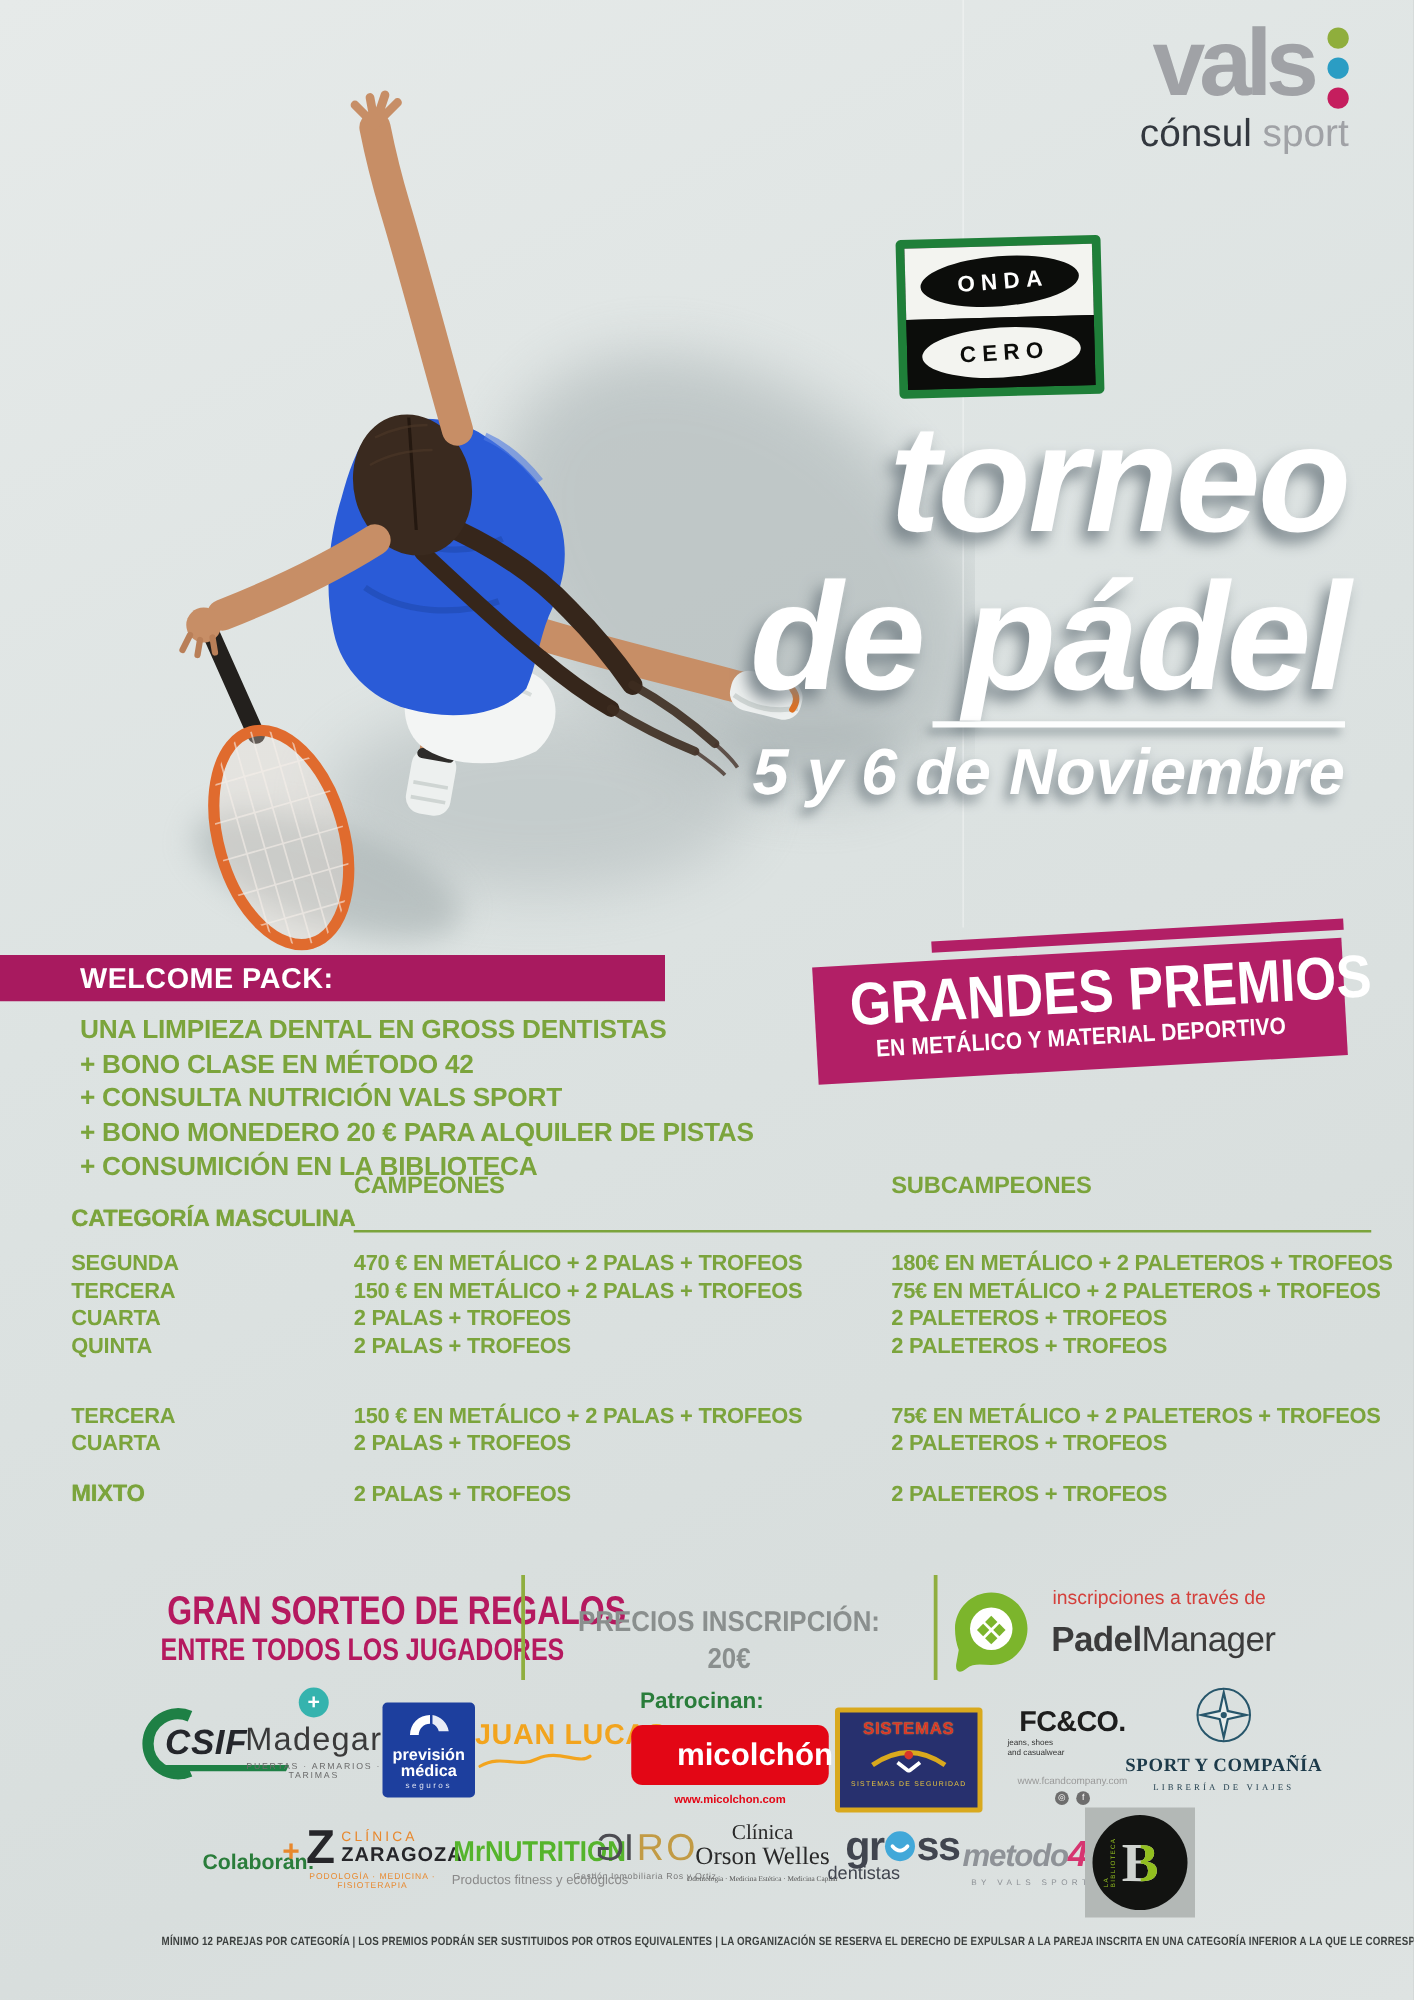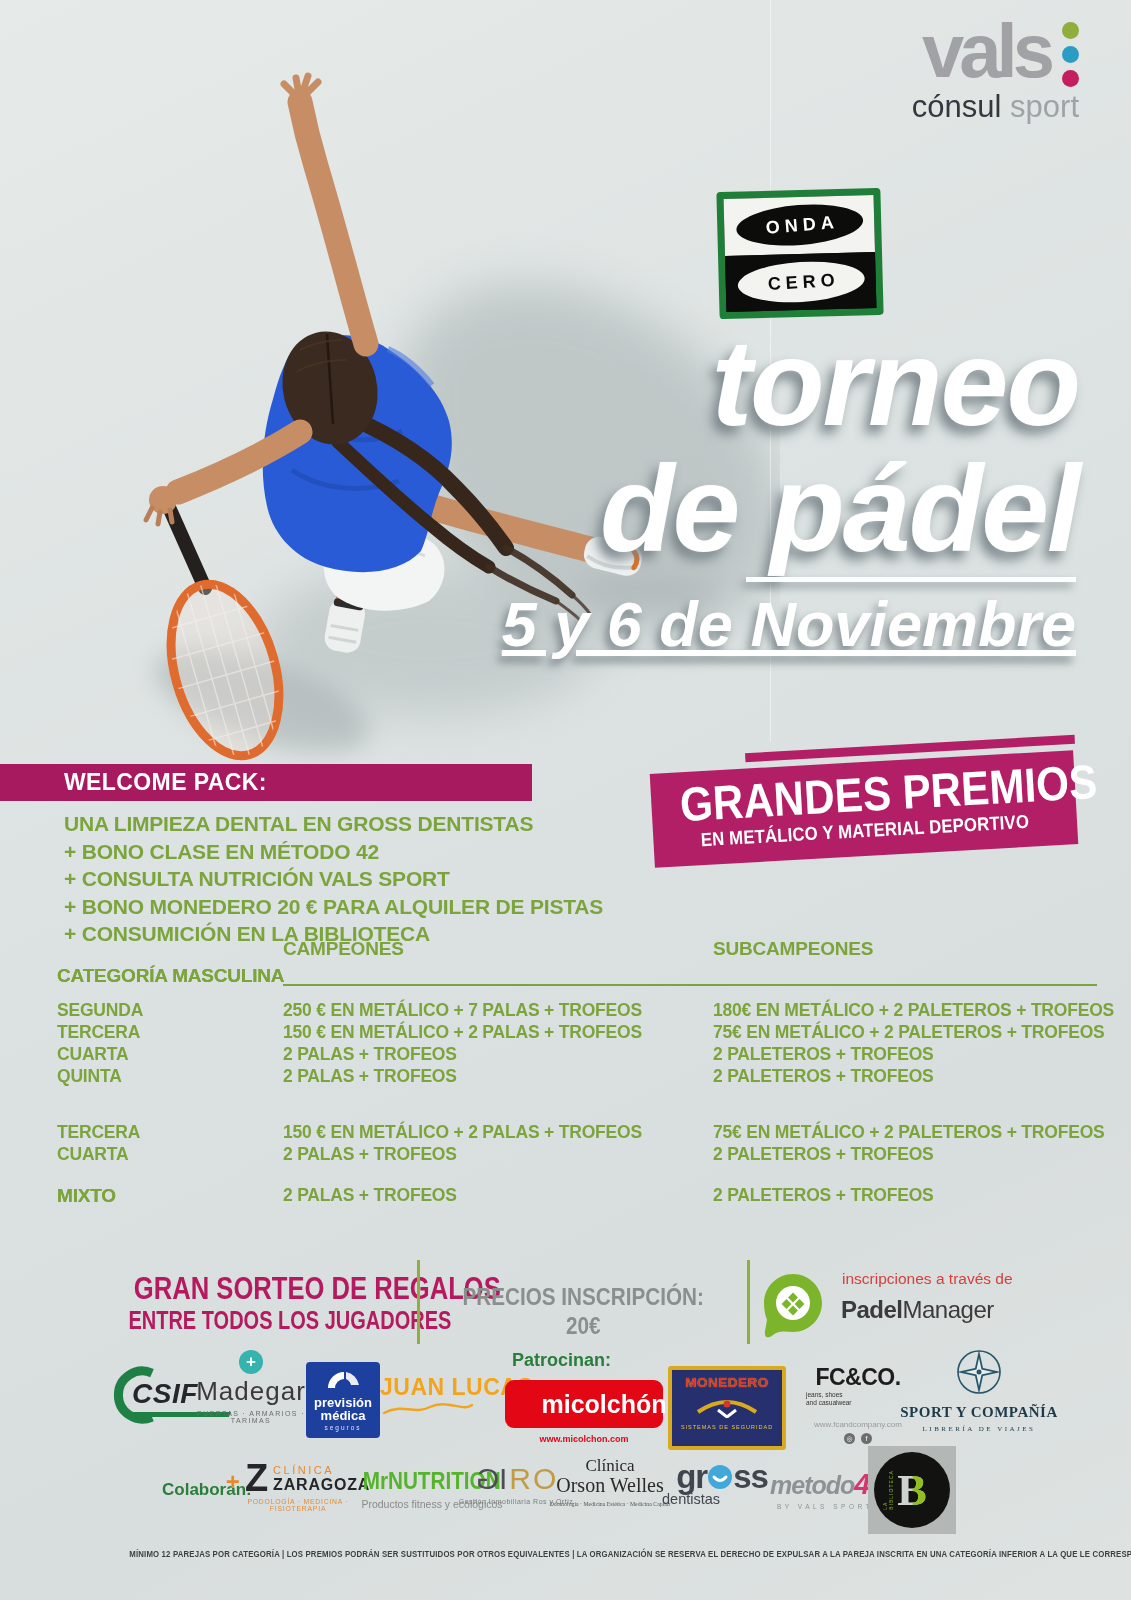--- a/index.html
+++ b/index.html
@@ -34,22 +34,22 @@
   .onda-bot .onda-ell{background:#f3f4f0; color:#0c0d0b; transform:rotate(-2deg);}
 
   
   .title-line{position:absolute; right:52px; text-align:right; color:#fff; font-weight:700; font-style:italic;
     line-height:1; letter-spacing:-2px;
     text-shadow:-6px 8px 12px rgba(118,130,136,.95), 0 0 2px rgba(255,255,255,.35);}
   #title1{top:322px; font-size:122px;}
   #title2{top:448px; font-size:122px;}
   .title-rule{position:absolute; right:55px; top:577px; width:330px; height:5px; background:#fdfefe;
     box-shadow:-4px 5px 8px rgba(120,132,138,.8);}
-  .date-line{position:absolute; right:55px; top:588px; font-size:63px; font-weight:700; font-style:italic;
-    color:#fff; letter-spacing:0; text-shadow:-4px 6px 9px rgba(118,130,136,.95);text-decoration:underline;}
+  .date-line{position:absolute; right:55px; top:588px; font-size:52px; font-weight:700; font-style:italic;
+    color:#fff; letter-spacing:0; text-shadow:-4px 6px 9px rgba(118,130,136,.95);}
 
   
   .wp-bar{position:absolute; left:0; top:764px; width:532px; height:37px; background:#a81a5f;}
   .wp-bar span{display:block; padding-left:64px; line-height:37px; color:#fff; font-weight:700;
     font-size:23px; letter-spacing:.4px;}
   .wp-items{position:absolute; left:64px; top:810px; width:560px; color:#7ba43c; font-weight:700;
     font-size:21px; letter-spacing:-.2px;}
   .wp-items div{line-height:27.5px;}
 
   
@@ -81,21 +81,21 @@
   .vdiv{position:absolute; width:3px; height:84px; background:#8fae3f; top:1260px;}
   #vdiv1{left:417px;} #vdiv2{left:747px;}
   .precios{position:absolute; left:432px; top:1284px; width:302px; text-align:center; color:#8a8f8e; font-weight:700;}
   .precios .p1{font-size:23px;}
   .precios .p2{font-size:23px; margin-top:2px;}
   .cond2{display:inline-block; transform:scaleX(.9); transform-origin:center; white-space:nowrap;}
 
   .padelmanager{position:absolute; left:762px; top:1266px; width:350px; height:84px;}
   .pm-icon{position:absolute; left:0; top:6px;}
   .pm-pre{position:absolute; left:80px; top:4px; color:#d4403c; font-size:15.5px;}
-  .pm-name{position:absolute; left:79px; top:30px; font-size:24px; color:#3b3b3b; letter-spacing:-.5px;text-align:center;}
+  .pm-name{position:absolute; left:79px; top:30px; font-size:28px; color:#3b3b3b; letter-spacing:-.5px;text-align:center;}
   .pm-name .b{font-weight:700;}
 
   
   .spon{position:absolute; color:#3b3b3b;}
   .csif{left:112px; top:1366px; width:150px; height:60px;}
   .csif-text{position:absolute; left:20px; top:12px; font-size:28px; font-weight:700; font-style:italic; color:#24262b; letter-spacing:.5px;}
   .csif-bar{position:absolute; left:18px; top:46px; width:100px; height:5px; background:#1e8045; transform:skewX(-25deg);}
 
   .madegar{left:192px; top:1350px; width:118px; text-align:center;}
   .madegar-ic{width:24px; height:24px; border-radius:50%; background:#35b3ae; color:#fff; font-size:17px; font-weight:700;
@@ -296,21 +296,21 @@
   <div class="ptable">
     <span class="hdr c2">CAMPEONES</span>
     <span class="hdr c3">SUBCAMPEONES</span>
     <div class="pt-rule"></div>
 
     <div class="prow group" style="top:27px">
       <span class="c1">CATEGORÍA MASCULINA</span>
     </div>
     <div class="prow" style="top:62px">
       <span class="c1">SEGUNDA</span>
-      <span class="c2">250 € EN METÁLICO + 7 PALAS + TROFEOS</span>
+      <span class="c2">470 € EN METÁLICO + 2 PALAS + TROFEOS</span>
       <span class="c3">180€ EN METÁLICO + 2 PALETEROS + TROFEOS</span>
     </div>
     <div class="prow" style="top:84px">
       <span class="c1">TERCERA</span>
       <span class="c2">150 € EN METÁLICO + 2 PALAS + TROFEOS</span>
       <span class="c3">75€ EN METÁLICO + 2 PALETEROS + TROFEOS</span>
     </div>
     <div class="prow" style="top:106px">
       <span class="c1">CUARTA</span>
       <span class="c2">2 PALAS + TROFEOS</span>
@@ -401,21 +401,21 @@
 
   <div class="spon micolchon">
     <div class="mc-box">
       <span class="mc-name">micolchón</span>
       <span class="mc-swoosh"></span>
     </div>
     <div class="mc-web">www.micolchon.com</div>
   </div>
 
   <div class="spon segurisur">
-    <div class="sg-name">MONEDERO</div>
+    <div class="sg-name">SISTEMAS</div>
     <svg width="70" height="28" viewBox="0 0 70 28">
       <path d="M6,22 Q35,2 64,22" fill="none" stroke="#d9a91e" stroke-width="4"></path>
       <path d="M26,20 L35,27 L44,20" fill="none" stroke="#fff" stroke-width="3"></path>
       <circle cx="35" cy="14" r="3.5" fill="#d8352a"></circle>
     </svg>
     <div class="sg-sub">SISTEMAS DE SEGURIDAD</div>
   </div>
 
   <div class="spon fcco">
     <div class="fc-name">FC&amp;CO.</div>

